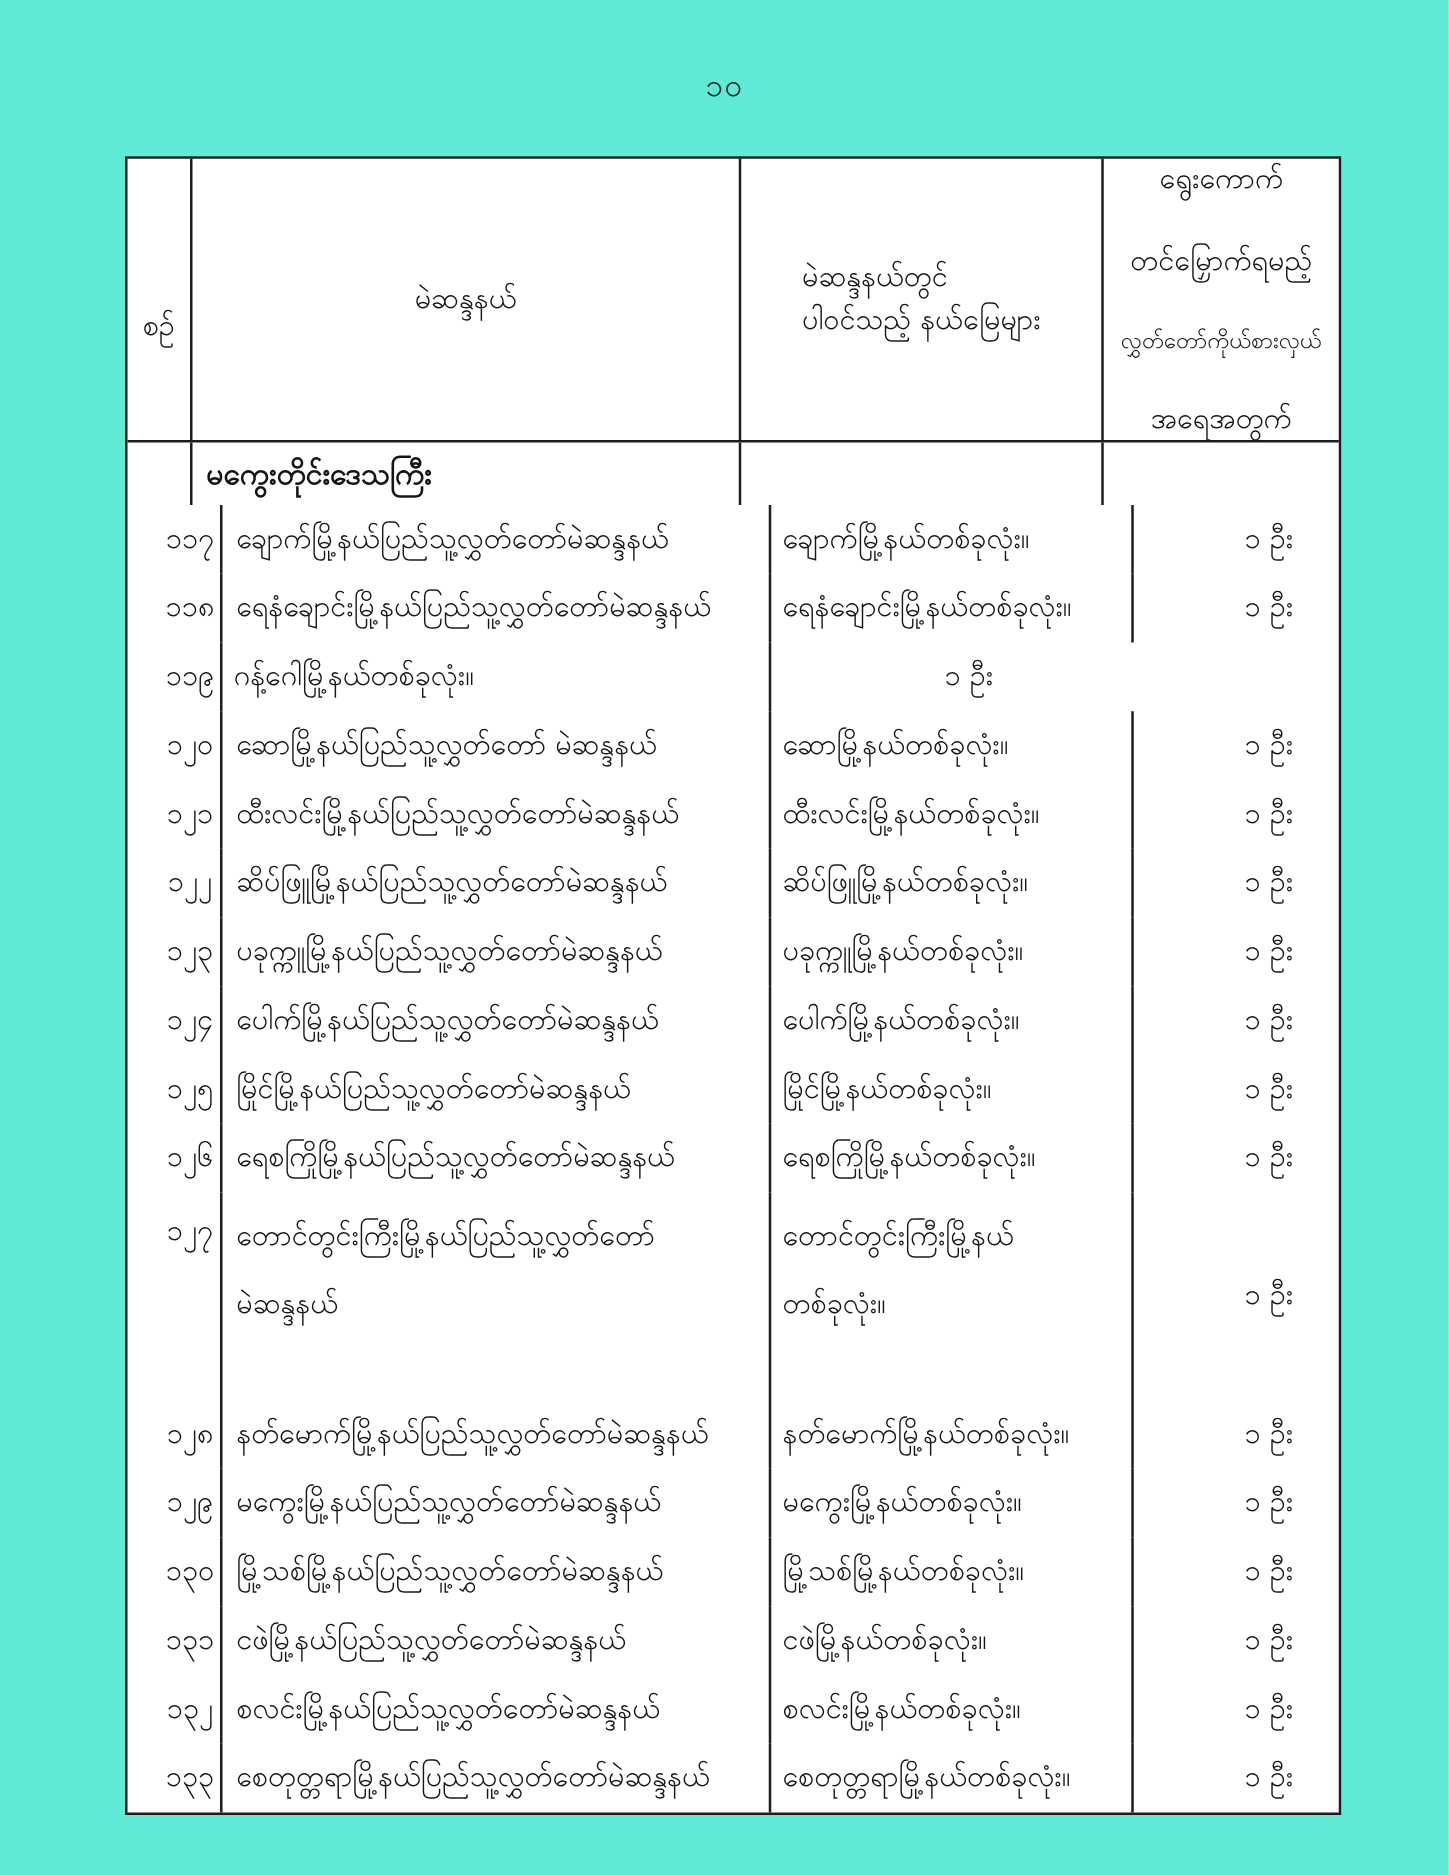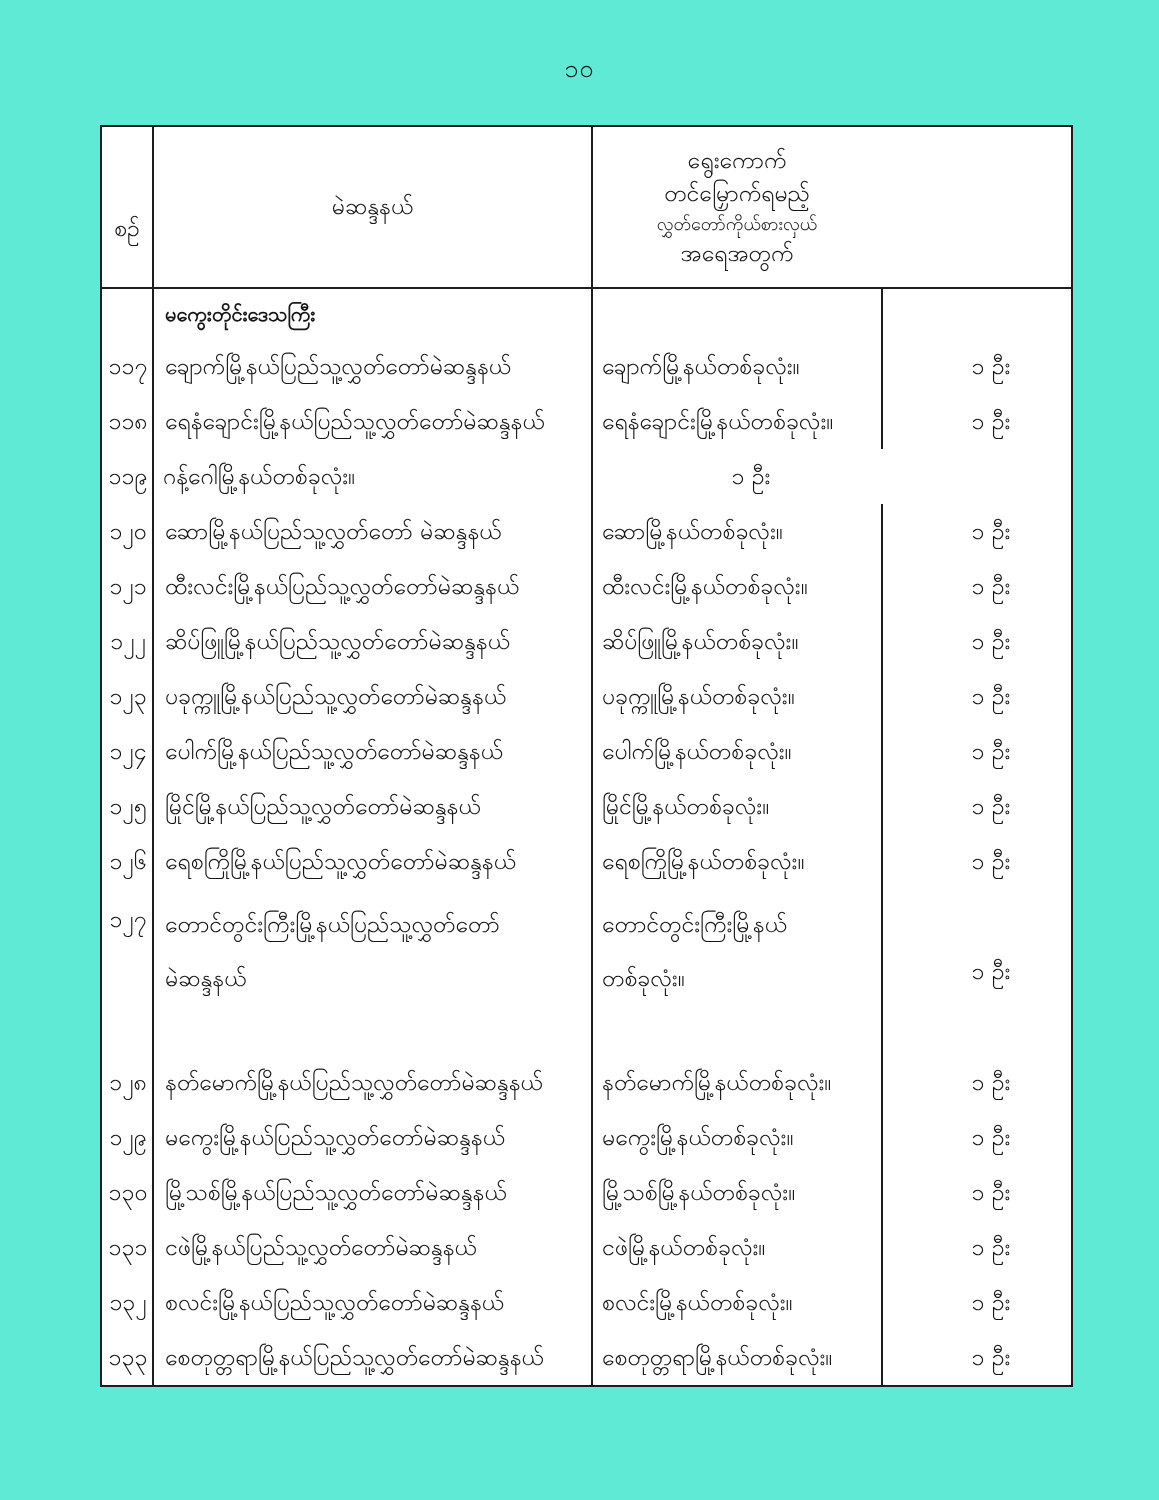--- a/index.html
+++ b/index.html
@@ -45,33 +45,34 @@
   .cell + .cell { border-left: 2px solid #1d1d1d; }
 
   
   .header-row {
     border-bottom: 2px solid #1d1d1d;
     min-height: 160px;
   }
   .header-row .cell {
     justify-content: center;
     flex-direction: column;
+    gap: 33px;
   }
   .hdr-no { padding-top: 44px; }
   .hdr-reps-small { font-size: 18px; line-height: 1.45; }
   .hdr-line { display: block; }
 
   
   .section-row { min-height: 50px; }
   .section-title {
     font-weight: bold;
     padding-left: 12px;
-    font-size: 20px;
-  }
-  .body-row { min-height: 55px; }
+    font-size: 24px;
+  }
+  .body-row { min-height: 55px; margin-left: 24px; }
   .cell-no { justify-content: center; padding-left: 2px; }
   .cell-con { padding-left: 11px; padding-right: 6px; }
   .cell-areas { padding-left: 9px; padding-right: 6px; }
   .cell-reps { justify-content: center; text-align: center; padding-left: 28px; }
 
   .body-row.tall { min-height: 166px; }
   .body-row.tall .cell-no {
     align-items: flex-start; padding-top: 14px; font-family: Liberation Serif, serif;
   }
   .body-row.tall .cell-con,
@@ -86,20 +87,22 @@
 
 <div class="page">
 
   <div class="page-number">၁၀</div>
 
   <div class="table">
 
     <div class="grid-row header-row">
       <div class="cell hdr-no">စဉ်</div>
       <div class="cell">မဲဆန္ဒနယ်</div>
+      <div class="cell">မဲဆန္ဒနယ်တွင်
+ပါဝင်သည့် နယ်မြေများ</div>
       <div class="cell">
         <span class="hdr-line">ရွေးကောက်</span>
         <span class="hdr-line">တင်မြှောက်ရမည့်</span>
         <span class="hdr-line hdr-reps-small">လွှတ်တော်ကိုယ်စားလှယ်</span>
         <span class="hdr-line">အရေအတွက်</span>
       </div>
     </div>
 
     <div>
       <div class="grid-row section-row">

